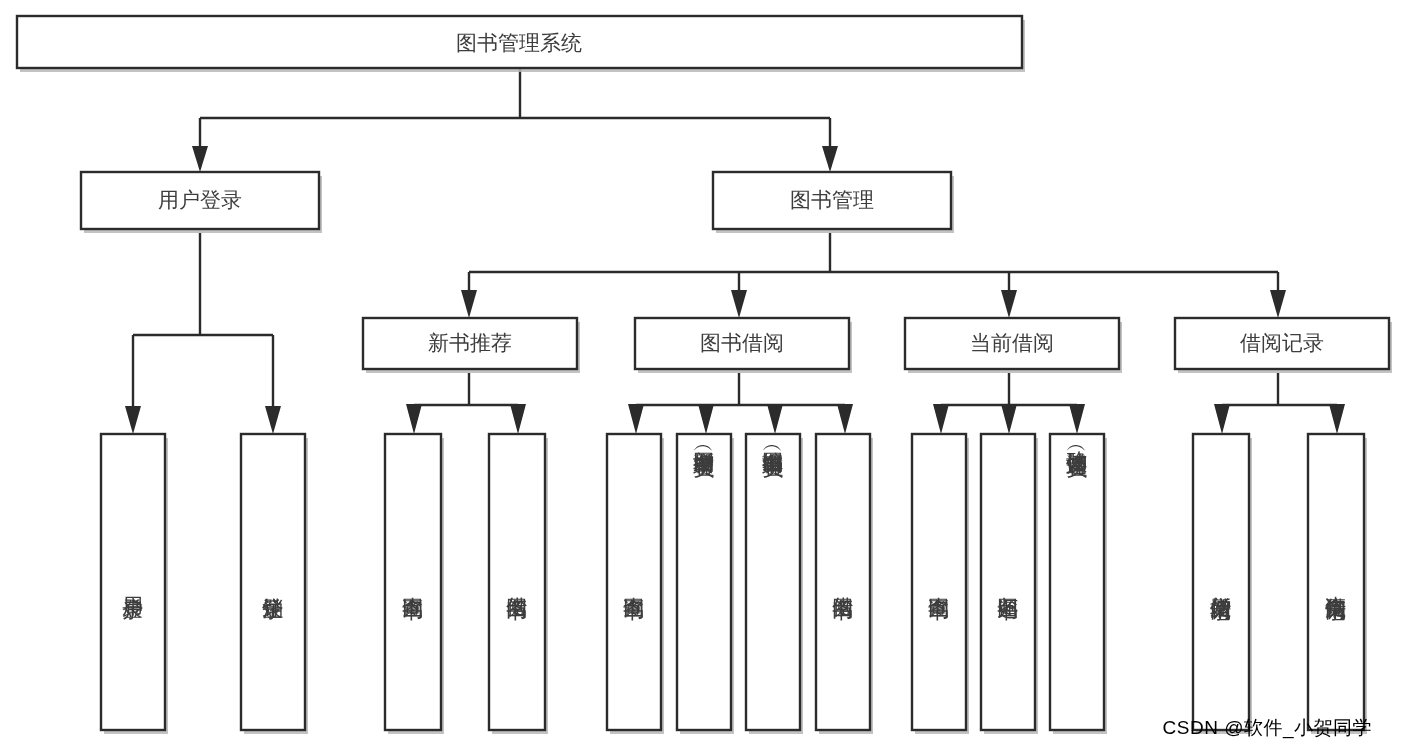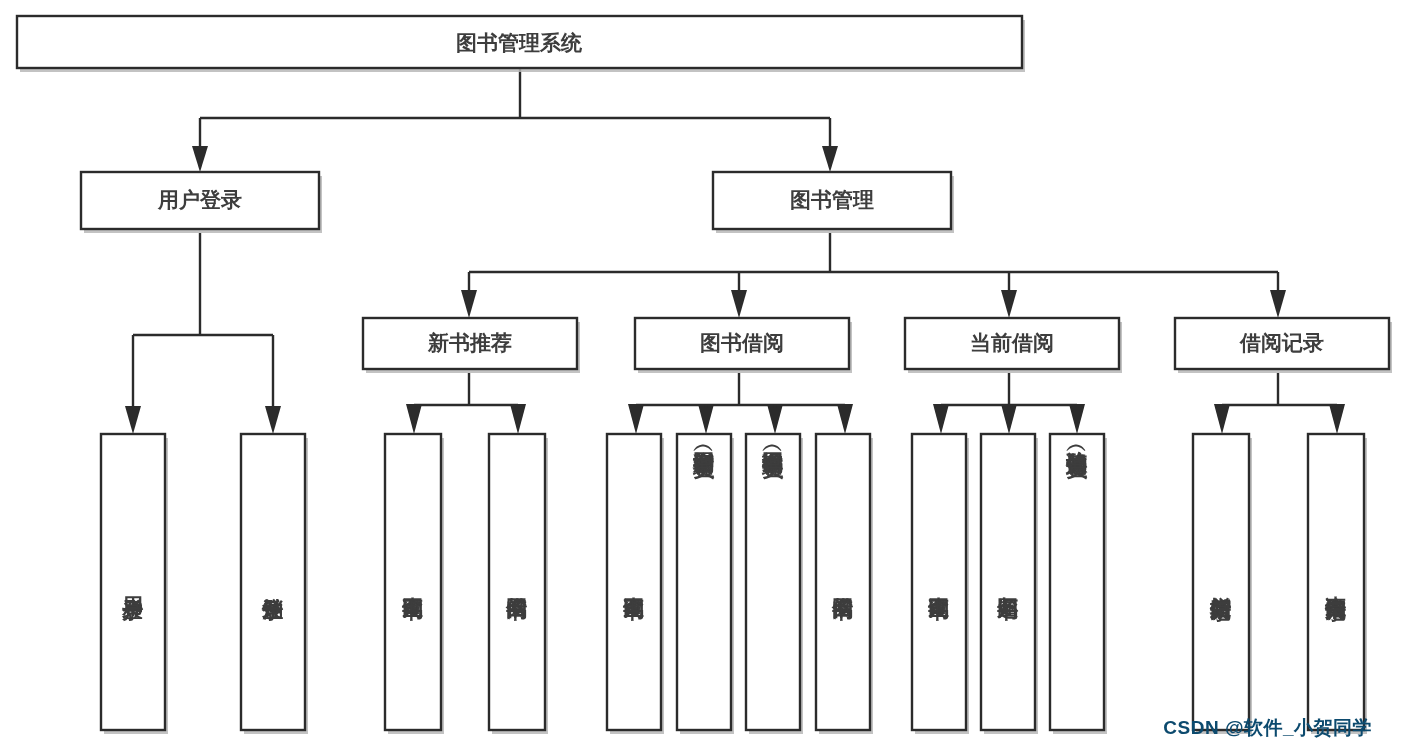--- a/index.html
+++ b/index.html
@@ -11,21 +11,20 @@
     width: 1405px;
     height: 747px;
     font-family: "Liberation Sans", "DejaVu Sans", sans-serif;
     overflow: hidden;
     position: relative;
   }
   #diagram-root {
     position: relative;
     width: 1378px;
     height: 747px;
-    font-weight: bold;
   }
   svg#chart-svg {
     display: block;
     width: 1405px;
     height: 747px;
   }
   .node-box {
     fill: #ffffff;
     stroke: #2b2b2b;
     stroke-width: 2.4;
@@ -66,21 +65,21 @@
     line-height: 1.32;
     letter-spacing: 1px;
     white-space: nowrap;
   }
   .watermark {
     position: absolute;
     right: 6px;
     bottom: 6px;
     font-family: "Liberation Sans", "DejaVu Sans", sans-serif;
     font-size: 19px;
-    color: #0c4a6e;
+    color: #000000;
     letter-spacing: 0.5px;
     user-select: none;
   }
 </style>
 </head>
 <body>
 
 <div id="diagram-root">
 
   <svg id="chart-svg" viewBox="0 0 1405 747" xmlns="http://www.w3.org/2000/svg">

